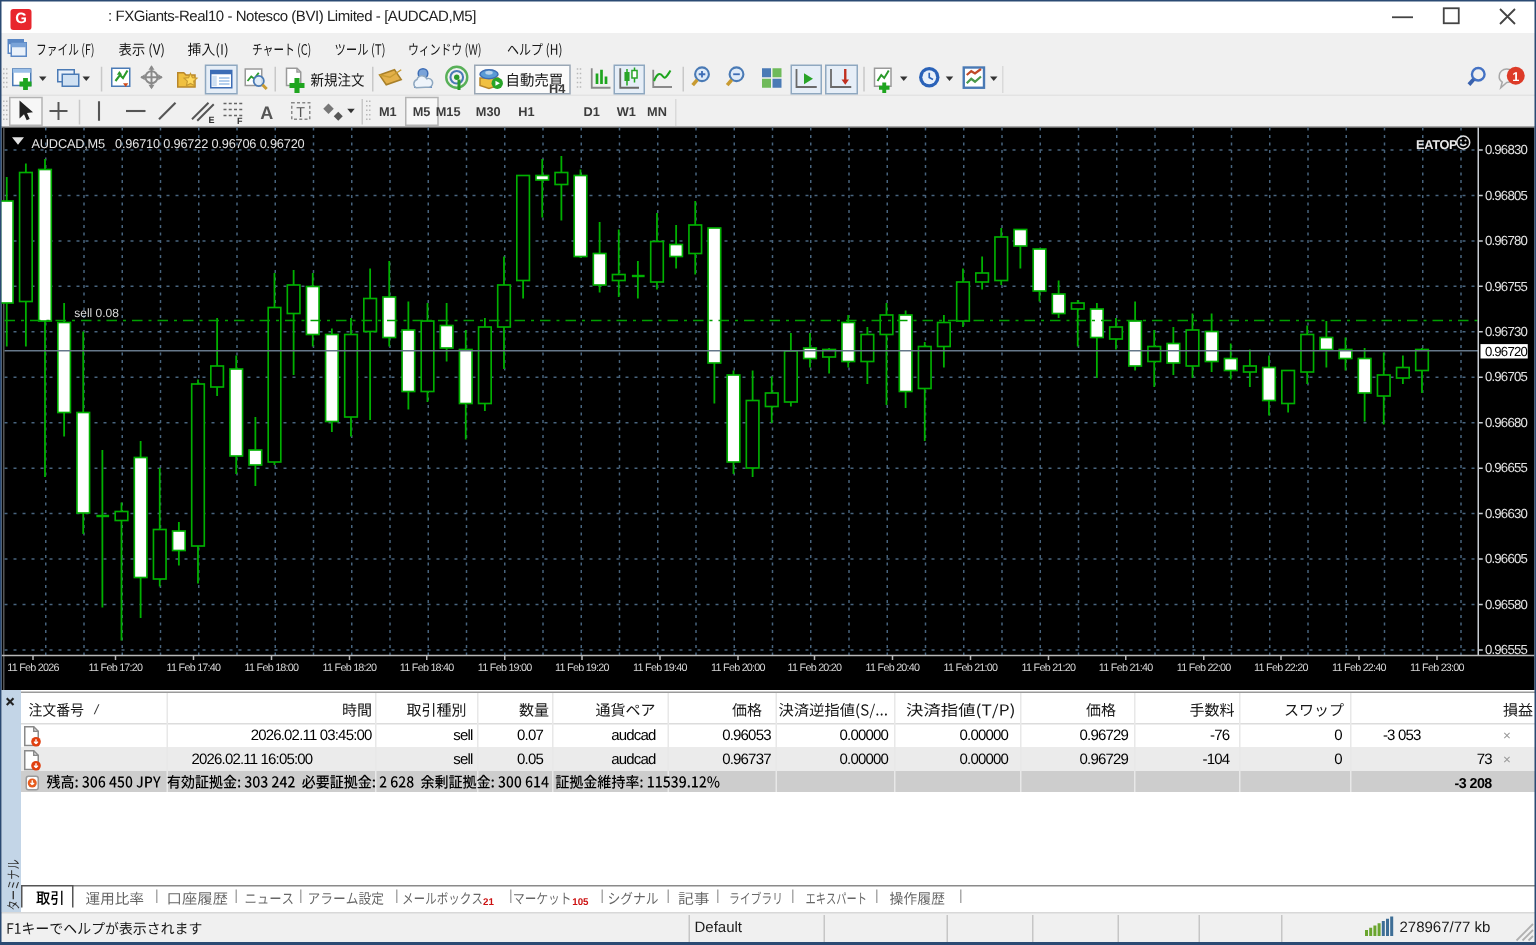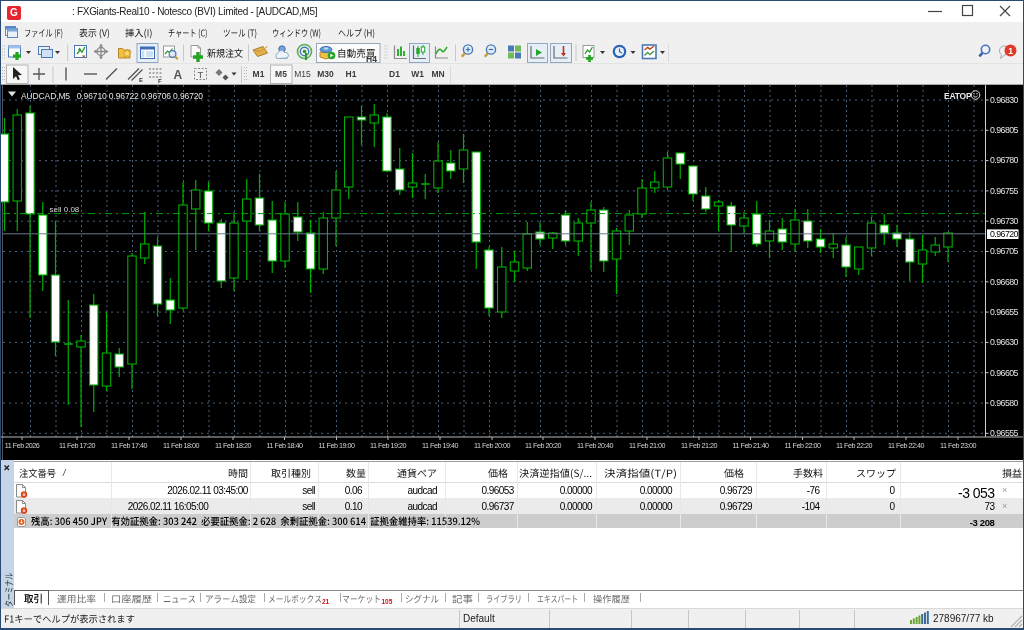--- a/index.html
+++ b/index.html
@@ -191,21 +191,21 @@
     <path d="M231.5 8.5 l5 0 l-2.5 3 z" fill="#333"></path>
     <path d="M241.5 2 V19" stroke="#c8c8c8"></path>
     <g stroke="#b8b8b8" stroke-width="1" stroke-dasharray="1 2">
       <path d="M244.5 3 V17"></path>
       <path d="M246.5 3 V17"></path>
     </g>
     <rect x="270.5" y="1" width="21.5" height="18.5" fill="#f8f8f8" stroke="#b4b4b4"></rect>
   </svg>
 <div class="abs" style="left:246.5px;top:69px;width:24px;text-align:center;font-size:8.5px;font-weight:bold;color:#3c3c3c;">M1</div>
 <div class="abs" style="left:269px;top:69px;width:24px;text-align:center;font-size:8.5px;font-weight:bold;color:#3c3c3c;">M5</div>
-<div class="abs" style="left:290.5px;top:69px;width:24px;text-align:center;font-size:8.5px;font-weight:normal;color:#3c3c3c;">M15</div>
+<div class="abs" style="left:290.5px;top:69px;width:24px;font-size:8.5px;font-weight:bold;color:#3c3c3c;">M15</div>
 <div class="abs" style="left:313.5px;top:69px;width:24px;text-align:center;font-size:8.5px;font-weight:bold;color:#3c3c3c;">M30</div>
 <div class="abs" style="left:339px;top:69px;width:24px;text-align:center;font-size:8.5px;font-weight:bold;color:#3c3c3c;">H1</div>
 <div class="abs" style="left:359.5px;top:54px;width:24px;text-align:center;font-size:8.5px;font-weight:bold;color:#3c3c3c;">H4</div>
 <div class="abs" style="left:382.5px;top:69px;width:24px;text-align:center;font-size:8.5px;font-weight:bold;color:#3c3c3c;">D1</div>
 <div class="abs" style="left:405.5px;top:69px;width:24px;text-align:center;font-size:8.5px;font-weight:bold;color:#3c3c3c;">W1</div>
 <div class="abs" style="left:426px;top:69px;width:24px;text-align:center;font-size:8.5px;font-weight:bold;color:#3c3c3c;">MN</div>
 <div class="abs" style="left:449.5px;top:66px;width:1px;height:18px;background:#dadada;"></div>
 <svg class="v" style="left:0px;top:85px" width="1024" height="375" viewBox="0 0 1024 375">
     <rect x="1" y="0" width="1022" height="375" fill="#000"></rect>
     <path d="M2.5 0 V375" stroke="#555" stroke-width="1"></path>
@@ -411,33 +411,33 @@
     <circle cx="9" cy="10.5" r="3.2" fill="#e04010"></circle>
     <path d="M9 8.8 v3 m0 0 l-1.3-1.4 m1.3 1.4 l1.3-1.4" stroke="#fff" stroke-width="0.9" fill="none"></path>
   </svg>
 <svg class="v" style="left:16.5px;top:516.5px" width="9" height="10" viewBox="0 0 9 10">
     <rect x="0.5" y="0.5" width="8" height="9" rx="1.5" fill="#fdfdfd" stroke="#9a9a9a"></rect>
     <circle cx="4.5" cy="5" r="3" fill="#e65c1e"></circle>
     <path d="M4.5 3.2 v3 m0 0 l-1.2-1.3 m1.2 1.3 l1.2-1.3" stroke="#fff" stroke-width="0.9" fill="none"></path>
   </svg>
 <div class="abs" style="left:127.69999999999999px;top:484.7px;width:120px;text-align:right;font-size:10px;letter-spacing:-0.55px;color:#000;">2026.02.11 03:45:00</div>
 <div class="abs" style="left:195px;top:484.7px;width:120px;text-align:right;font-size:10px;letter-spacing:-0.55px;color:#000;">sell</div>
-<div class="abs" style="left:242px;top:484.7px;width:120px;text-align:right;font-size:10px;letter-spacing:-0.55px;color:#000;">0.06</div>
+<div class="abs" style="left:242px;top:484.7px;width:120px;text-align:right;font-size:10px;letter-spacing:-0.55px;color:#000;">0.07</div>
 <div class="abs" style="left:317px;top:484.7px;width:120px;text-align:right;font-size:10px;letter-spacing:-0.55px;color:#000;">audcad</div>
 <div class="abs" style="left:393.79999999999995px;top:484.7px;width:120px;text-align:right;font-size:10px;letter-spacing:-0.55px;color:#000;">0.96053</div>
 <div class="abs" style="left:472px;top:484.7px;width:120px;text-align:right;font-size:10px;letter-spacing:-0.55px;color:#000;">0.00000</div>
 <div class="abs" style="left:552px;top:484.7px;width:120px;text-align:right;font-size:10px;letter-spacing:-0.55px;color:#000;">0.00000</div>
 <div class="abs" style="left:632px;top:484.7px;width:120px;text-align:right;font-size:10px;letter-spacing:-0.55px;color:#000;">0.96729</div>
 <div class="abs" style="left:699.5px;top:484.7px;width:120px;text-align:right;font-size:10px;letter-spacing:-0.55px;color:#000;">-76</div>
 <div class="abs" style="left:774.5px;top:484.7px;width:120px;text-align:right;font-size:10px;letter-spacing:-0.55px;color:#000;">0</div>
-<div class="abs" style="left:874.5px;top:484.7px;width:120px;text-align:right;font-size:14px;letter-spacing:-0.55px;color:#000;">-3 053</div>
+<div class="abs" style="left:874.5px;top:484.7px;width:120px;text-align:center;font-size:10px;letter-spacing:-0.55px;color:#000;">-3 053</div>
 <div class="abs" style="left:1002px;top:484.7px;font-size:9px;color:#9a9a9a;">×</div>
 <div class="abs" style="left:127.69999999999999px;top:500.9px;width:120px;text-align:left;font-size:10px;letter-spacing:-0.55px;color:#000;">2026.02.11 16:05:00</div>
 <div class="abs" style="left:195px;top:500.9px;width:120px;text-align:right;font-size:10px;letter-spacing:-0.55px;color:#000;">sell</div>
-<div class="abs" style="left:242px;top:500.9px;width:120px;text-align:right;font-size:10px;letter-spacing:-0.55px;color:#000;">0.10</div>
+<div class="abs" style="left:242px;top:500.9px;width:120px;text-align:right;font-size:10px;letter-spacing:-0.55px;color:#000;">0.05</div>
 <div class="abs" style="left:317px;top:500.9px;width:120px;text-align:right;font-size:10px;letter-spacing:-0.55px;color:#000;">audcad</div>
 <div class="abs" style="left:393.79999999999995px;top:500.9px;width:120px;text-align:right;font-size:10px;letter-spacing:-0.55px;color:#000;">0.96737</div>
 <div class="abs" style="left:472px;top:500.9px;width:120px;text-align:right;font-size:10px;letter-spacing:-0.55px;color:#000;">0.00000</div>
 <div class="abs" style="left:552px;top:500.9px;width:120px;text-align:right;font-size:10px;letter-spacing:-0.55px;color:#000;">0.00000</div>
 <div class="abs" style="left:632px;top:500.9px;width:120px;text-align:right;font-size:10px;letter-spacing:-0.55px;color:#000;">0.96729</div>
 <div class="abs" style="left:699.5px;top:500.9px;width:120px;text-align:right;font-size:10px;letter-spacing:-0.55px;color:#000;">-104</div>
 <div class="abs" style="left:774.5px;top:500.9px;width:120px;text-align:right;font-size:10px;letter-spacing:-0.55px;color:#000;">0</div>
 <div class="abs" style="left:874.5px;top:500.9px;width:120px;text-align:right;font-size:10px;letter-spacing:-0.55px;color:#000;">73</div>
 <div class="abs" style="left:1002px;top:500.9px;font-size:9px;color:#9a9a9a;">×</div>
 <svg class="v" style="left:31.0px;top:514.8px" width="451.0" height="12.5" viewBox="0 0 451.0 12.5">

